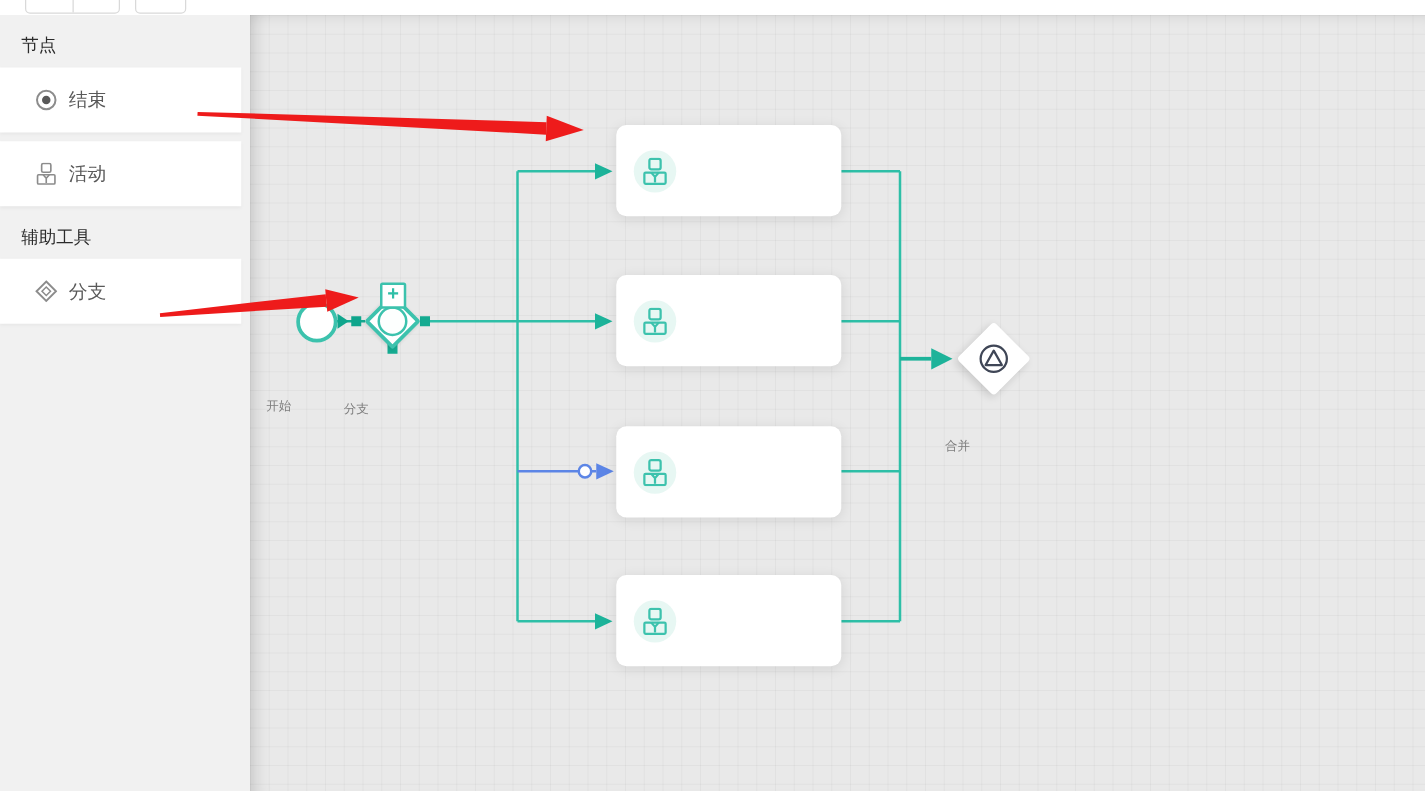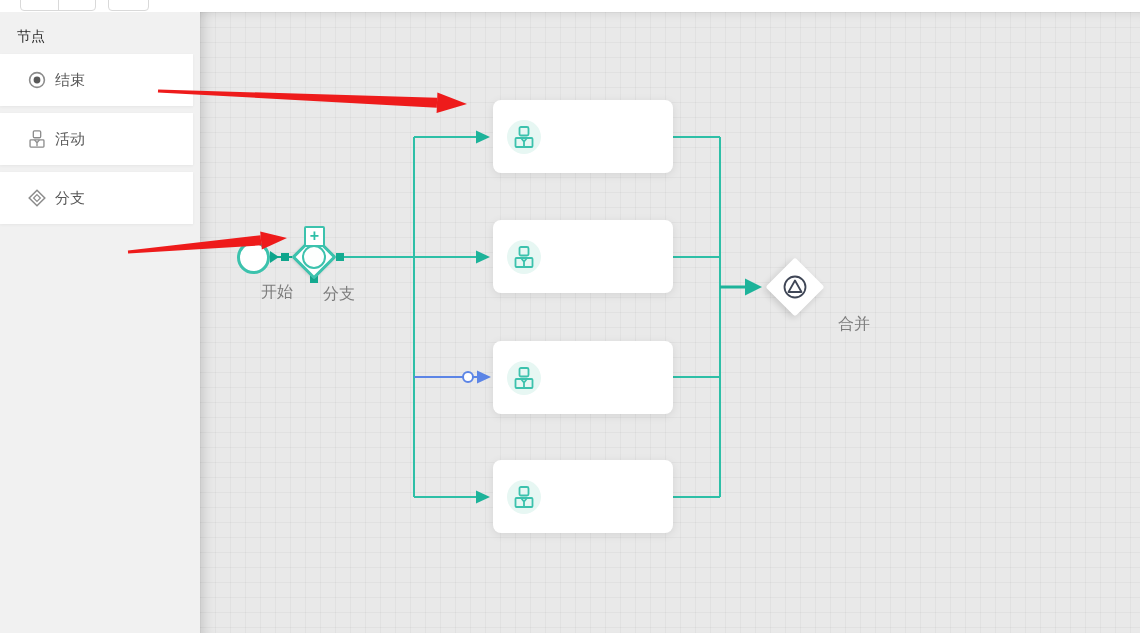--- a/index.html
+++ b/index.html
@@ -30,22 +30,22 @@
   .canvas { position:absolute; left:200px; top:12px; width:940px; height:621px;
     background-color:#e9e9e9;
     background-image:
       linear-gradient(rgba(0,0,0,0.035) 1px, transparent 1px),
       linear-gradient(90deg, rgba(0,0,0,0.035) 1px, transparent 1px);
     background-size:15px 15px;
     box-shadow:inset 14px 0 14px -12px rgba(0,0,0,0.18), inset 0 10px 10px -8px rgba(0,0,0,0.08);
   }
   .edges { position:absolute; left:0; top:0; z-index:1; }
 
-  .node-label { position:absolute; font-size:16px; color:#7d7d7d; text-align:right;
-    width:80px; margin-left:-40px; z-index:3; }
+  .node-label { position:absolute; font-size:10px; color:#7d7d7d; text-align:left;
+    width:80px; margin-left:-40px; z-index:3;margin-top:36px; }
 
   .start-circle { position:absolute; left:37px; top:229px; width:33px; height:33px;
     border:3px solid #3cc2ad; border-radius:50%; background:#fff; z-index:2; }
 
   .branch-diamond { position:absolute; left:98px; top:229px; width:32px; height:32px;
     background:#fff; border:3px solid #3cc2ad; border-radius:2px; transform:rotate(45deg);
     box-shadow:0 1px 3px rgba(0,0,0,0.12); z-index:2; }
   .branch-inner-circle { position:absolute; left:102px; top:233px; width:24px; height:24px;
     border:2px solid #3cc2ad; border-radius:50%; background:#fdfffe; z-index:3; }
   .plus-btn { position:absolute; left:104px; top:214px; width:21px; height:21px;
@@ -97,20 +97,21 @@
       <svg class="s-ico" viewBox="0 0 20 22">
         <g fill="none" stroke="#8c8c8c" stroke-width="1.6">
           <rect x="5.5" y="1" width="9" height="8.5" rx="1.5"></rect>
           <rect x="1.5" y="12" width="17" height="9" rx="1"></rect>
           <path d="M7 12 L10 15.5 L13 12 M10 15.5 V20"></path>
         </g>
       </svg>
       <span class="s-label">活动</span>
     </div>
 
+    <div class="s-title">辅助工具</div>
 
     <div class="s-card">
       <svg class="s-ico" viewBox="0 0 18 18">
         <g fill="none" stroke="#8c8c8c">
           <polygon points="9,1.2 16.8,9 9,16.8 1.2,9" stroke-width="1.5"></polygon>
           <polygon points="9,5.6 12.4,9 9,12.4 5.6,9" stroke-width="1.2"></polygon>
         </g>
       </svg>
       <span class="s-label">分支</span>
     </div>
@@ -199,21 +200,21 @@
           </g>
         </svg>
       </span>
     </div>
 
     <div class="merge-diamond"></div>
     <svg class="merge-icon" viewBox="0 0 26 26">
       <circle cx="13" cy="13" r="10.5" fill="none" stroke="#3f4656" stroke-width="1.8"></circle>
       <path d="M13 6.5 L19.5 18 H6.5 Z" fill="none" stroke="#3f4656" stroke-width="1.8" stroke-linejoin="round"></path>
     </svg>
-    <div class="node-label" style="left:630px; top:302px;">合并</div>
+    <div class="node-label" style="left:596px; top:302px;">合并</div>
 
   </div>
 
   <svg class="red-overlay">
     <g fill="#ee1b1b">
       <polygon points="157.9,92.5 158.1,89.5 437.2,97.7 436.8,107.7"></polygon>
       <polygon points="467,104 436.6,112.9 437.4,92.5"></polygon>
       <polygon points="128.1,253.5 127.9,250.5 260.6,235.3 261.4,245.3"></polygon>
       <polygon points="287,238 261.8,249.4 260.2,231.4"></polygon>
     </g>

